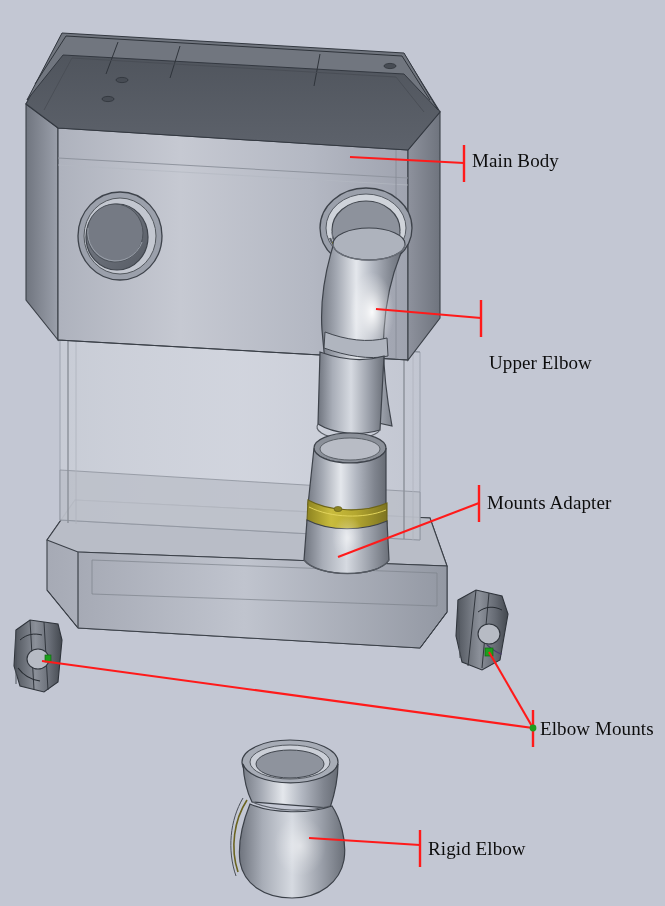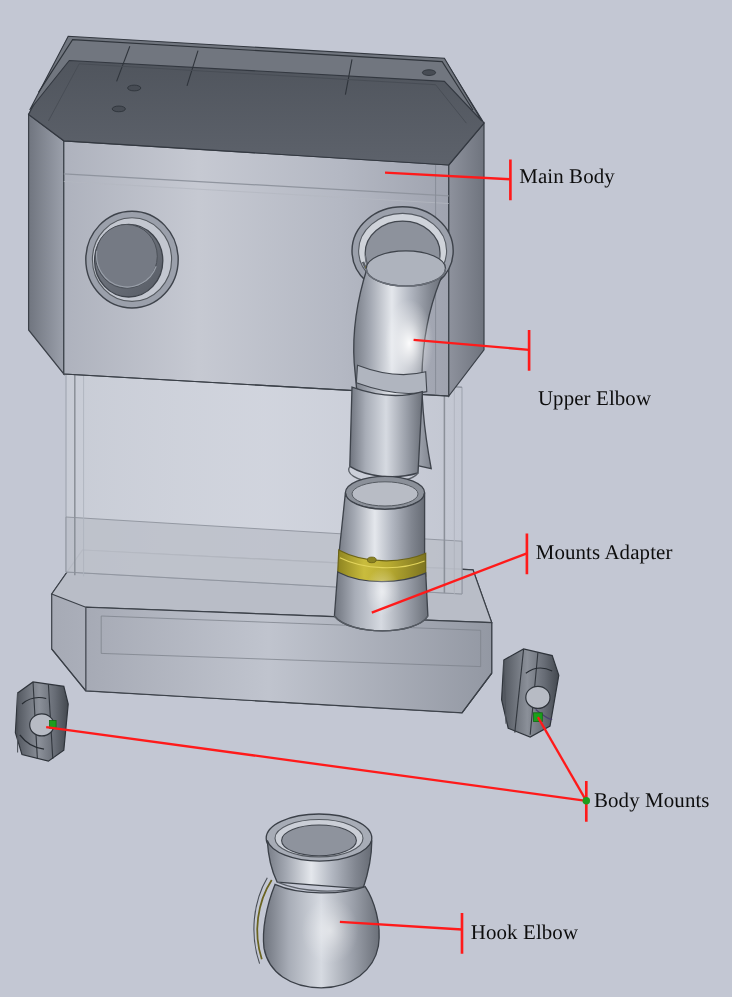--- a/index.html
+++ b/index.html
@@ -271,14 +271,14 @@
 
     <line x1="309" y1="838" x2="420" y2="845"></line>
     <line x1="420" y1="830" x2="420" y2="867" stroke-width="2.4"></line>
   </g>
   <circle cx="533" cy="728" r="3.4" fill="#1d9e1d"></circle>
 </svg>
 
 <span class="label-text" id="lbl-main">Main Body</span>
 <span class="label-text" id="lbl-upper">Upper Elbow</span>
 <span class="label-text" id="lbl-rigid">Mounts Adapter</span>
-<span class="label-text" id="lbl-hook">Body Mounts</span>
-<span class="label-text" id="lbl-lower">Hook Elbow</span>
+<span class="label-text" id="lbl-hook">Elbow Mounts</span>
+<span class="label-text" id="lbl-lower">Rigid Elbow</span>
 
 </body></html>

